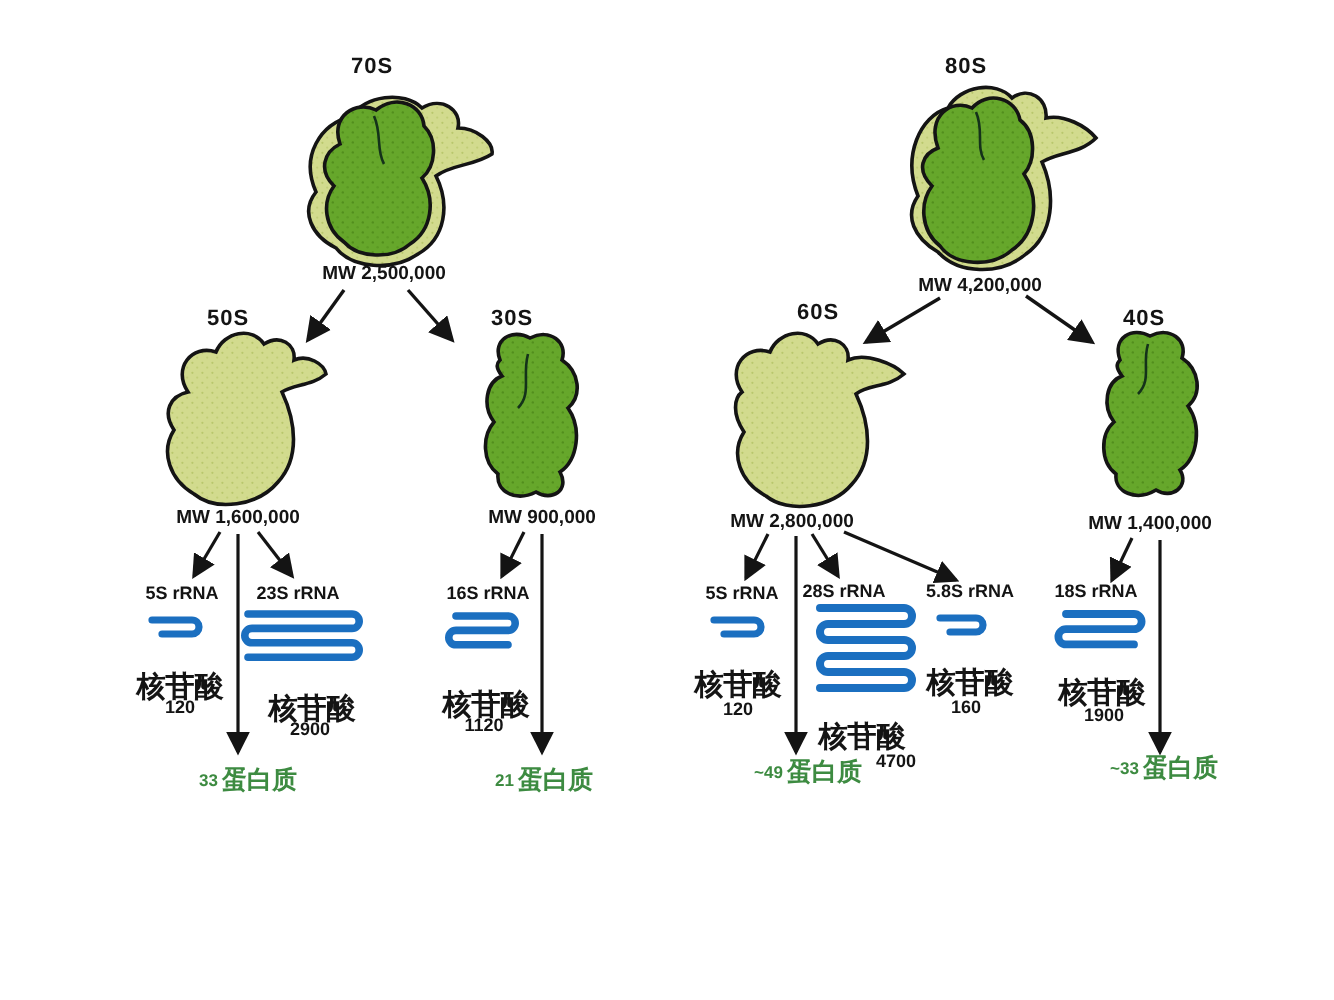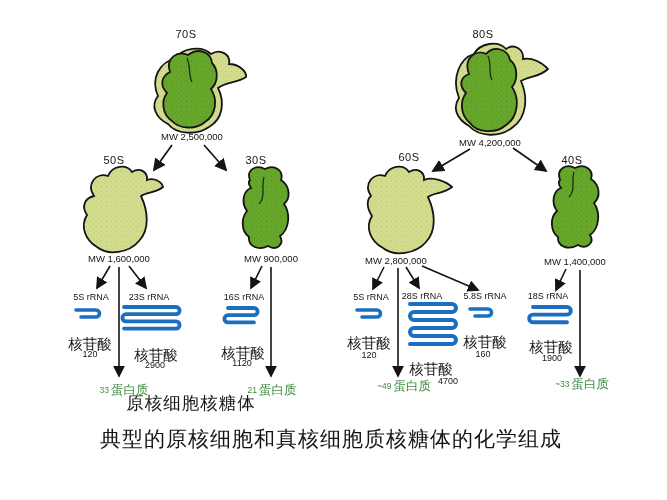--- a/index.html
+++ b/index.html
@@ -3,21 +3,21 @@
 <meta charset="utf-8">
 <style>
   html,body{margin:0;padding:0;background:#ffffff;}
   .stage{
     position:relative;width:667px;height:500px;background:#ffffff;overflow:hidden;
     font-family:"Liberation Sans","DejaVu Sans",sans-serif;
   }
   .layer{position:absolute;left:0;top:0;width:667px;height:500px;}
   .lbl{
     position:absolute;transform:translate(-50%,-50%);
-    white-space:nowrap;color:#141414;font-weight:normal;line-height:1;
+    white-space:nowrap;color:#141414;font-weight:bold;line-height:1;
   }
   .s-label{font-size:11px;letter-spacing:.5px;}
   .mw{font-size:9.5px;}
   .rna-name{font-size:9px;}
   .count{font-size:9px;margin-top:27px;}
   .unit{font-size:14.5px;font-family:"Liberation Sans","DejaVu Sans",sans-serif;}
   .protein{color:#3d8b41;font-size:12.5px;}
   .protein .num{font-size:8.5px;margin-right:2px;vertical-align:1px;}
   .group-label{font-size:17.5px;letter-spacing:1px;}
   .title{font-size:21px;letter-spacing:1px;}
@@ -118,21 +118,20 @@
   <span class="lbl count" style="left:155px;top:338px">2900</span>
   <span class="lbl unit" style="left:156px;top:355px">核苷酸</span>
 
   <span class="lbl rna-name" style="left:244px;top:297px">16S rRNA</span>
   <span class="lbl count" style="left:242px;top:336px">1120</span>
   <span class="lbl unit" style="left:243px;top:353px">核苷酸</span>
 
   <span class="lbl protein" style="left:124px;top:390px"><span class="num">33</span><span>蛋白质</span></span>
   <span class="lbl protein" style="left:272px;top:390px"><span class="num">21</span><span>蛋白质</span></span>
 
-  <span class="lbl group-label" style="left:191px;top:404px">原核细胞核糖体</span>
 
   <span class="lbl s-label" style="left:483px;top:34px">80S</span>
   <span class="lbl mw" style="left:490px;top:143px">MW 4,200,000</span>
   <span class="lbl s-label" style="left:409px;top:157px">60S</span>
   <span class="lbl mw" style="left:396px;top:261px">MW 2,800,000</span>
   <span class="lbl s-label" style="left:572px;top:160px">40S</span>
   <span class="lbl mw" style="left:575px;top:262px">MW 1,400,000</span>
 
   <span class="lbl rna-name" style="left:371px;top:297px">5S rRNA</span>
   <span class="lbl count" style="left:369px;top:328px">120</span>
@@ -147,15 +146,14 @@
   <span class="lbl unit" style="left:485px;top:342px">核苷酸</span>
 
   <span class="lbl rna-name" style="left:548px;top:296px">18S rRNA</span>
   <span class="lbl count" style="left:552px;top:331px">1900</span>
   <span class="lbl unit" style="left:551px;top:347px">核苷酸</span>
 
   <span class="lbl protein" style="left:404px;top:386px"><span class="num">~49</span><span>蛋白质</span></span>
   <span class="lbl protein" style="left:582px;top:384px"><span class="num">~33</span><span>蛋白质</span></span>
 
 
-  <span class="lbl title" style="left:331px;top:438px">典型的原核细胞和真核细胞质核糖体的化学组成</span>
 
 </div>
 
 </body></html>

